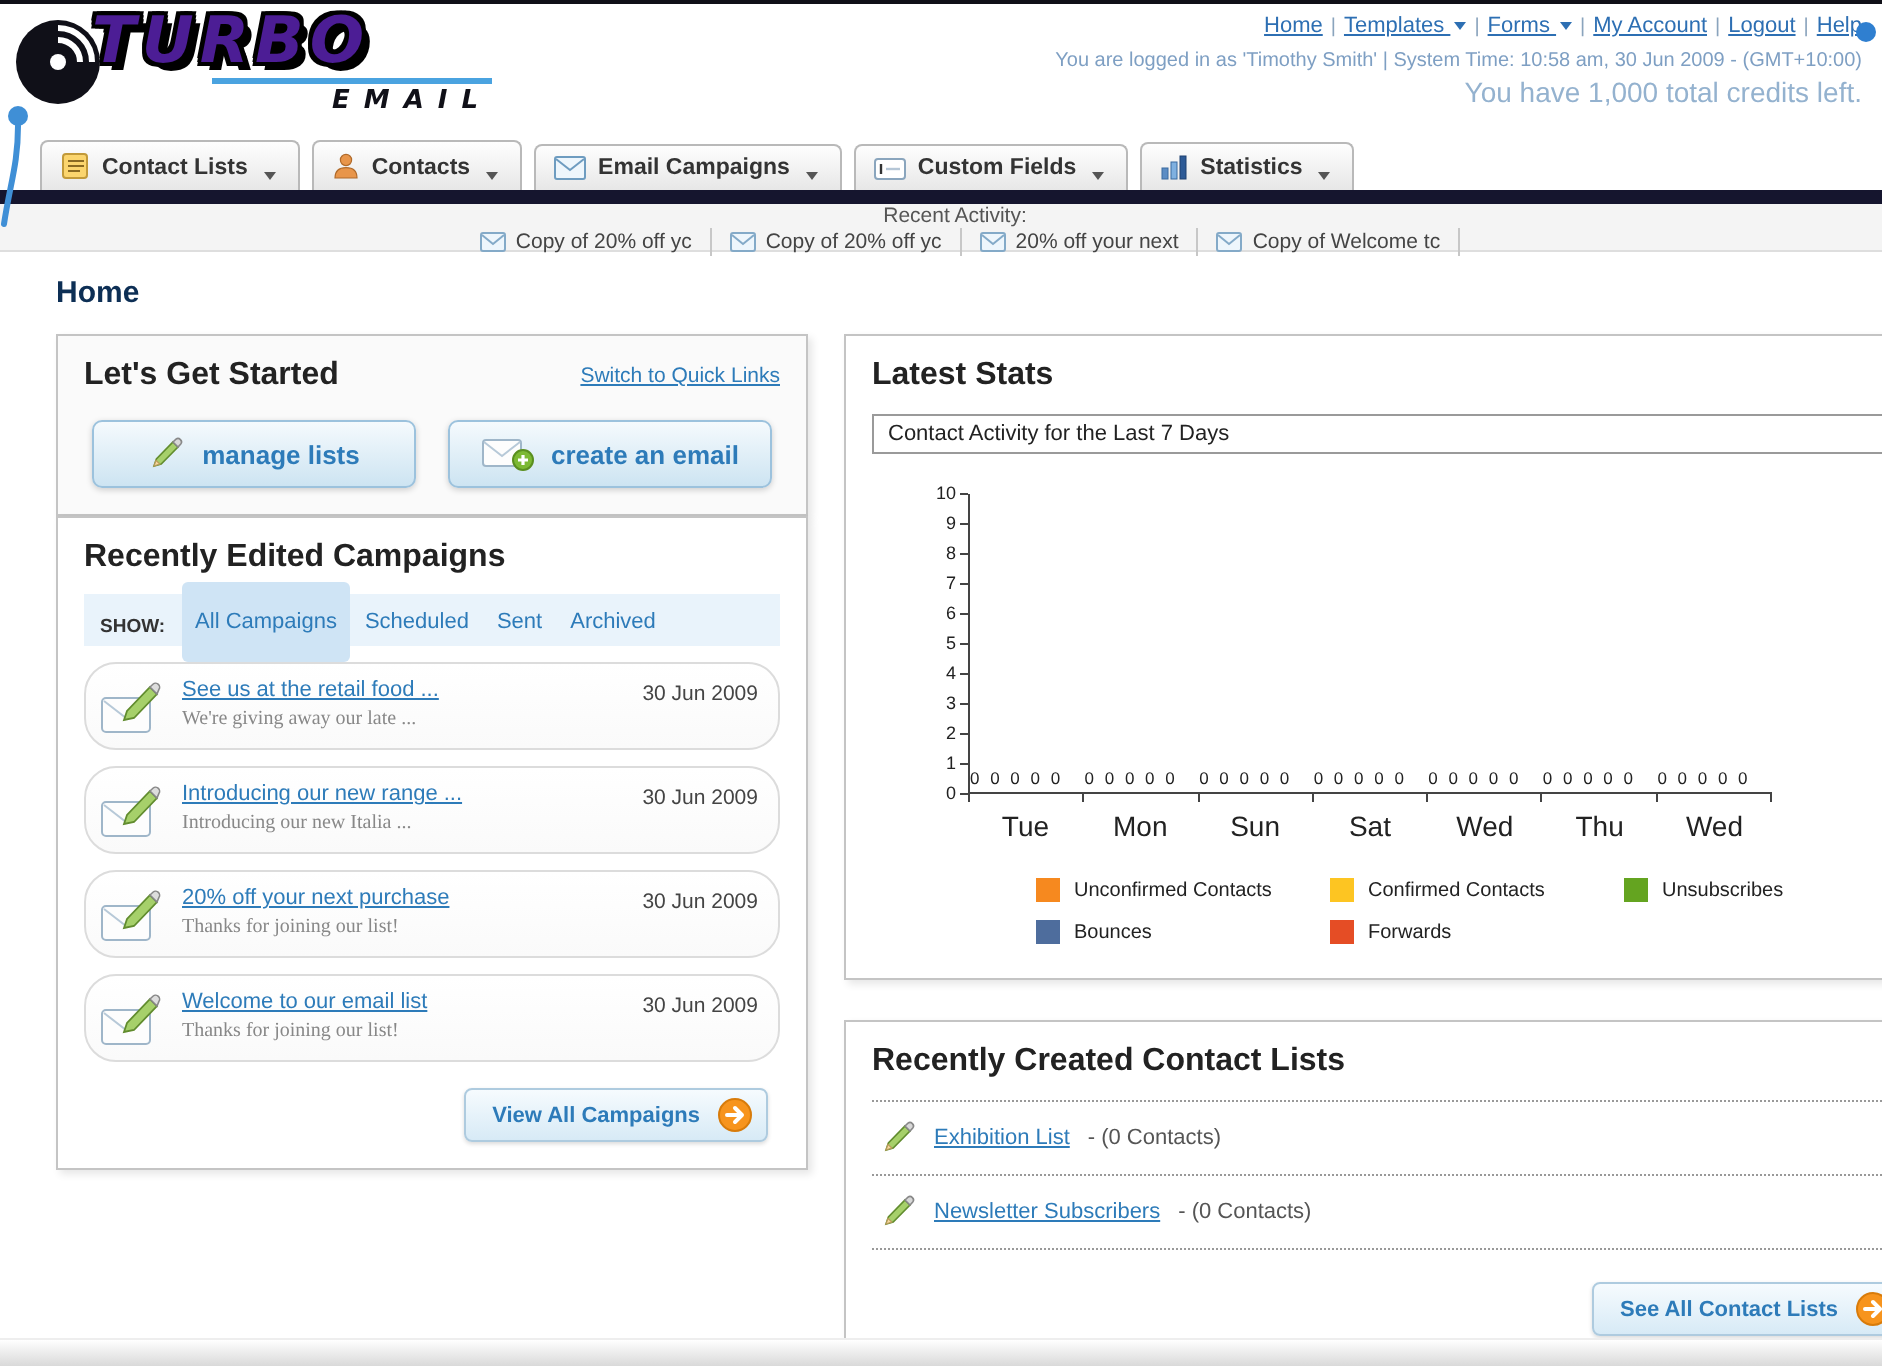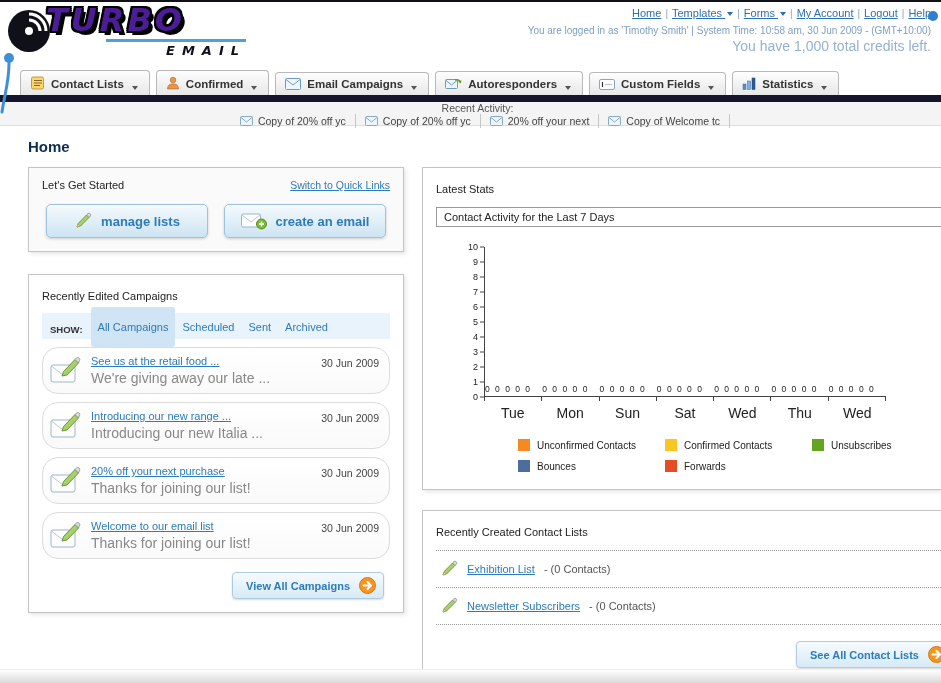--- a/index.html
+++ b/index.html
@@ -62,47 +62,47 @@
 
   
   .content { padding: 10px 28px 0 28px; }
   .page-title { font-size: 15px; font-weight: bold; color: #0d2f55; margin: 2px 0 12px 0; }
   .columns { display: flex; gap: 18px; align-items: flex-start; }
   .left-col { width: 376px; flex: none; }
   .right-col { flex: 1; }
   .panel { border: 1px solid #c4c4c4; background: #fff; box-shadow: 2px 2px 4px rgba(0,0,0,0.10); }
   .panel-pad { padding: 11px 13px 13px 13px; }
   .panel-head { display: flex; justify-content: space-between; align-items: center; }
-  .panel-title { font-size: 11px; font-weight: normal; color: #222; }
+  .panel-title { font-size: 16px; font-weight: bold; color: #222; }
   .blue-link { font-size: 10.5px; color: #2d7bb9; text-decoration: underline; cursor: pointer; }
 
   
   .get-started { background: #fafafa; }
   .gs-buttons { display: flex; gap: 16px; margin-top: 13px; padding: 0 4px; }
   .big-btn {
     flex: 1; display: inline-flex; align-items: center; justify-content: center; gap: 9px;
     height: 34px; border: 1px solid #9cc2dd; border-radius: 5px;
     background: linear-gradient(#f5fafd, #cde4f2); font-size: 13px; font-weight: bold;
     color: #2d7bb9; box-shadow: 0 1px 3px rgba(0,0,0,0.18); cursor: pointer;
     font-family: "Liberation Sans", sans-serif;
   }
 
   
-  .campaigns { margin-top: 22px; }
+  .campaigns { }
   .filter-bar { display: flex; align-items: flex-end; gap: 4px; background: #e9f3fb;
     padding: 4px 8px; margin-top: 9px; }
   .show-label { font-size: 9.5px; font-weight: bold; color: #333; margin-right: 4px; }
   .filter { font-size: 11px; color: #2d7bb9; cursor: pointer; padding: 14px 7px; }
   .filter.active { background: #cfe4f5; border-radius: 3px; }
   .camp-item { position: relative; border: 1px solid #dcdcdc; border-radius: 16px; margin-top: 8px;
     padding: 7px 8px 7px 48px; min-height: 44px; background: linear-gradient(#fff, #fafafa); cursor: pointer; }
   .camp-icon { position: absolute; left: 7px; top: 8px; }
   .camp-title { font-size: 11px; color: #2d7bb9; text-decoration: underline; cursor: pointer; width: 230px;
     white-space: nowrap; overflow: hidden; }
-  .camp-sub { font-size: 14px; color: #888; margin-top: 3px; }
+  .camp-sub { font-size: 10px; color: #888; margin-top: 3px; font-family: Liberation Serif, serif; }
   .camp-date { position: absolute; right: 10px; top: 9px; font-size: 10.5px; color: #444; }
   .view-all-row { display: flex; justify-content: flex-end; margin-top: 13px; padding-right: 6px; }
   .small-btn { display: inline-flex; align-items: center; gap: 9px; padding: 4px 7px 4px 13px;
     border: 1px solid #aecbdf; border-radius: 4px; background: linear-gradient(#f6fbfe, #d7eaf6);
     font-size: 11px; font-weight: bold; color: #2d7bb9; box-shadow: 0 1px 2px rgba(0,0,0,0.15);
     cursor: pointer; font-family: "Liberation Sans", sans-serif; }
 
   
   .stats-select { width: 100%; margin-top: 10px; font-size: 11px; padding: 2px 3px;
     border: 1px solid #9a9a9a; background: #fff; color: #222; font-family: "Liberation Sans", sans-serif; }
@@ -187,43 +187,31 @@
       <span>Contact Lists</span>
       <span class="dd"></span>
     </div>
     <div class="tab">
       <span class="icon">
         <svg width="14" height="14" viewBox="0 0 14 14">
           <circle cx="7" cy="4" r="2.8" fill="#e8954a" stroke="#b06a2a" stroke-width="0.6"></circle>
           <path d="M1.5 13 Q1.5 7.8 7 7.8 Q12.5 7.8 12.5 13 Z" fill="#e8954a" stroke="#b06a2a" stroke-width="0.6"></path>
         </svg>
       </span>
-      <span>Confirmed</span>
+      <span>Contacts</span>
       <span class="dd"></span>
     </div>
     <div class="tab">
       <span class="icon">
         <svg width="16" height="12" viewBox="0 0 16 12">
           <rect x="0.5" y="0.5" width="15" height="11" rx="1" fill="#eef6fc" stroke="#6e9cc0"></rect>
           <path d="M1 1.5 L8 7 L15 1.5" fill="none" stroke="#6e9cc0"></path>
         </svg>
       </span>
       <span>Email Campaigns</span>
-      <span class="dd"></span>
-    </div>
-    <div class="tab">
-      <span class="icon">
-        <svg width="17" height="13" viewBox="0 0 17 13">
-          <rect x="0.5" y="2.5" width="12" height="9" rx="1" fill="#eef6fc" stroke="#6e9cc0"></rect>
-          <path d="M1 3.5 L6.5 8 L12 3.5" fill="none" stroke="#6e9cc0"></path>
-          <path d="M10 3 A4.5 4.5 0 0 1 15.5 5.5" fill="none" stroke="#5aa11e" stroke-width="1.4"></path>
-          <path d="M16.6 3.2 L15.7 6.4 L13.2 4.6 Z" fill="#5aa11e"></path>
-        </svg>
-      </span>
-      <span>Autoresponders</span>
       <span class="dd"></span>
     </div>
     <div class="tab">
       <span class="icon">
         <svg width="16" height="11" viewBox="0 0 16 11">
           <rect x="0.5" y="0.5" width="15" height="10" rx="1.5" fill="#fff" stroke="#8aa5bd"></rect>
           <path d="M3.5 3 V8" stroke="#333" stroke-width="1.2"></path>
           <path d="M6 5.5 H13" stroke="#b5c6d6" stroke-width="1.2"></path>
         </svg>
       </span>

